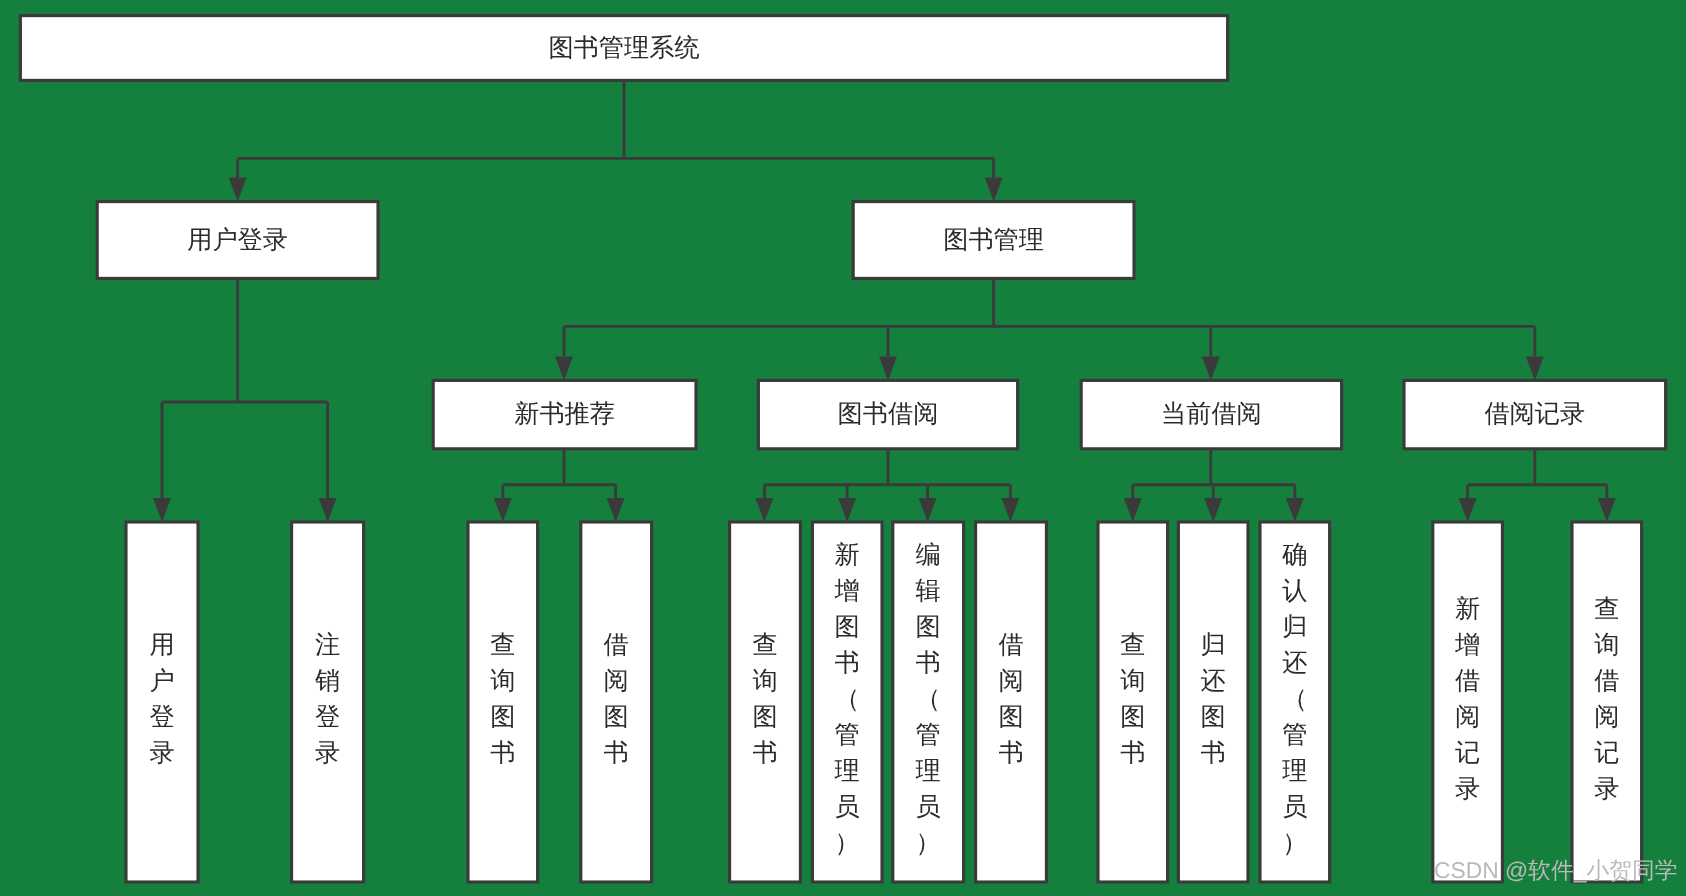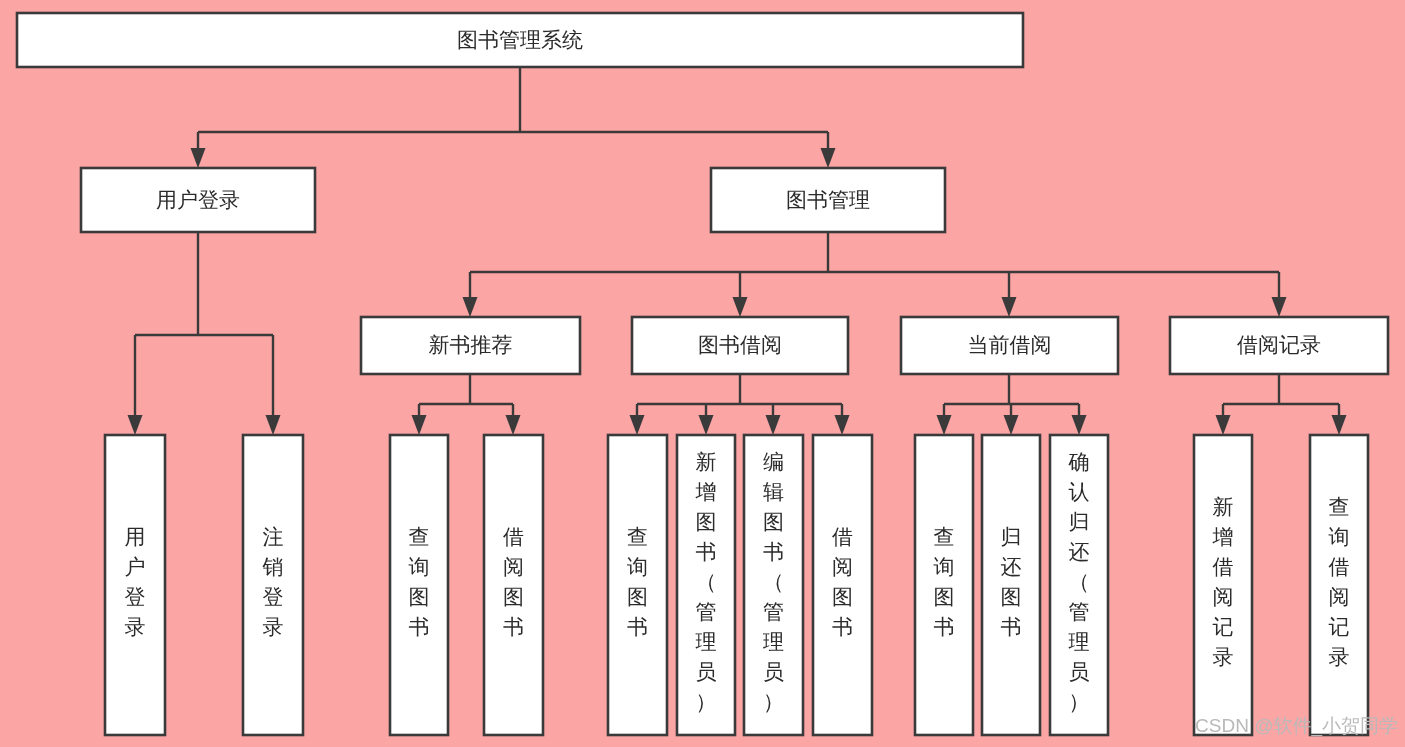--- a/index.html
+++ b/index.html
@@ -11,21 +11,21 @@
   body {
     width: 1405px;
     height: 747px;
     overflow: hidden;
     font-family: "Liberation Sans", "DejaVu Sans", sans-serif;
   }
   #diagram-root {
     position: relative;
     width: 1405px;
     height: 747px;
-    background: #fca5a5;
+    background: #15803d;
   }
   svg.diagram-canvas {
     position: absolute;
     top: 0;
     left: 0;
     width: 1405px;
     height: 747px;
     display: block;
   }
   .node-box {

